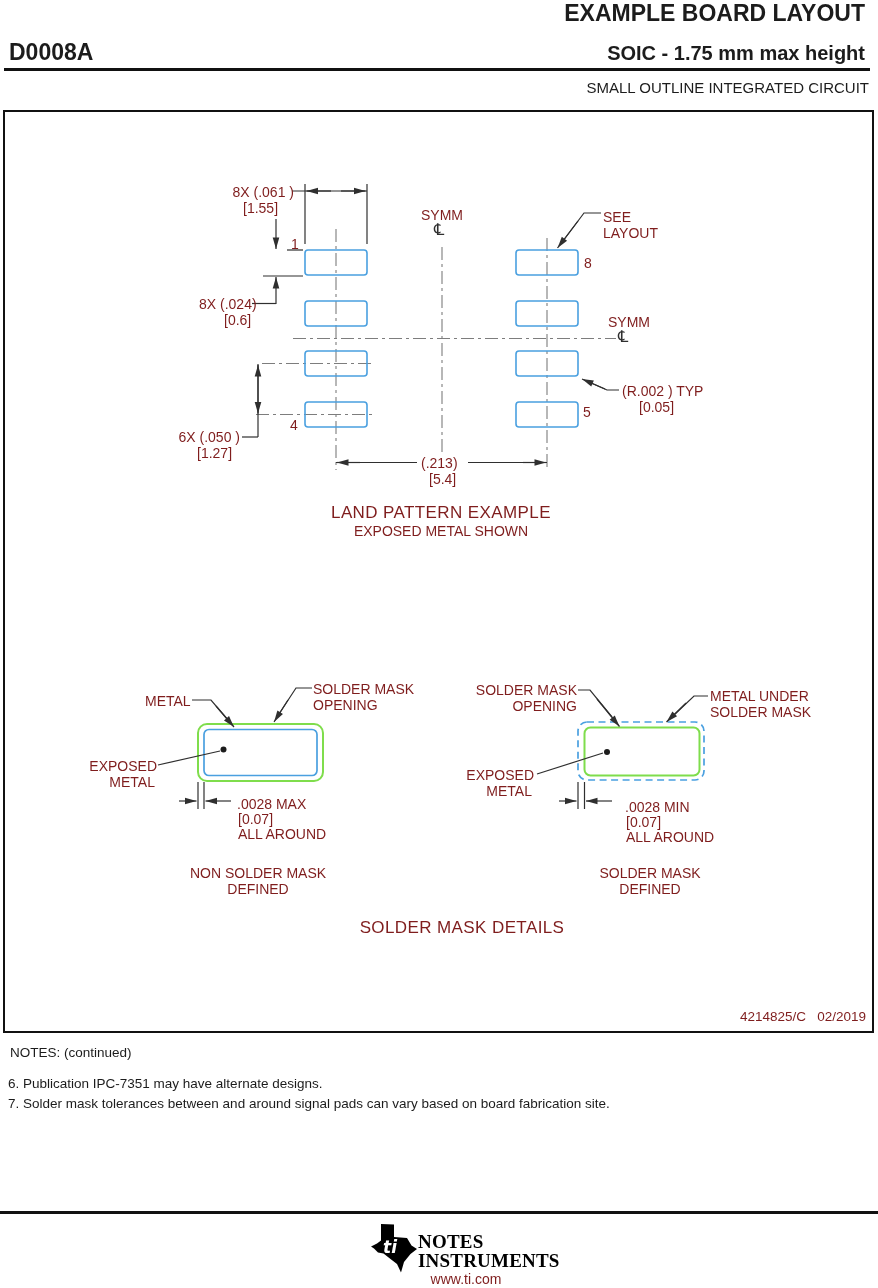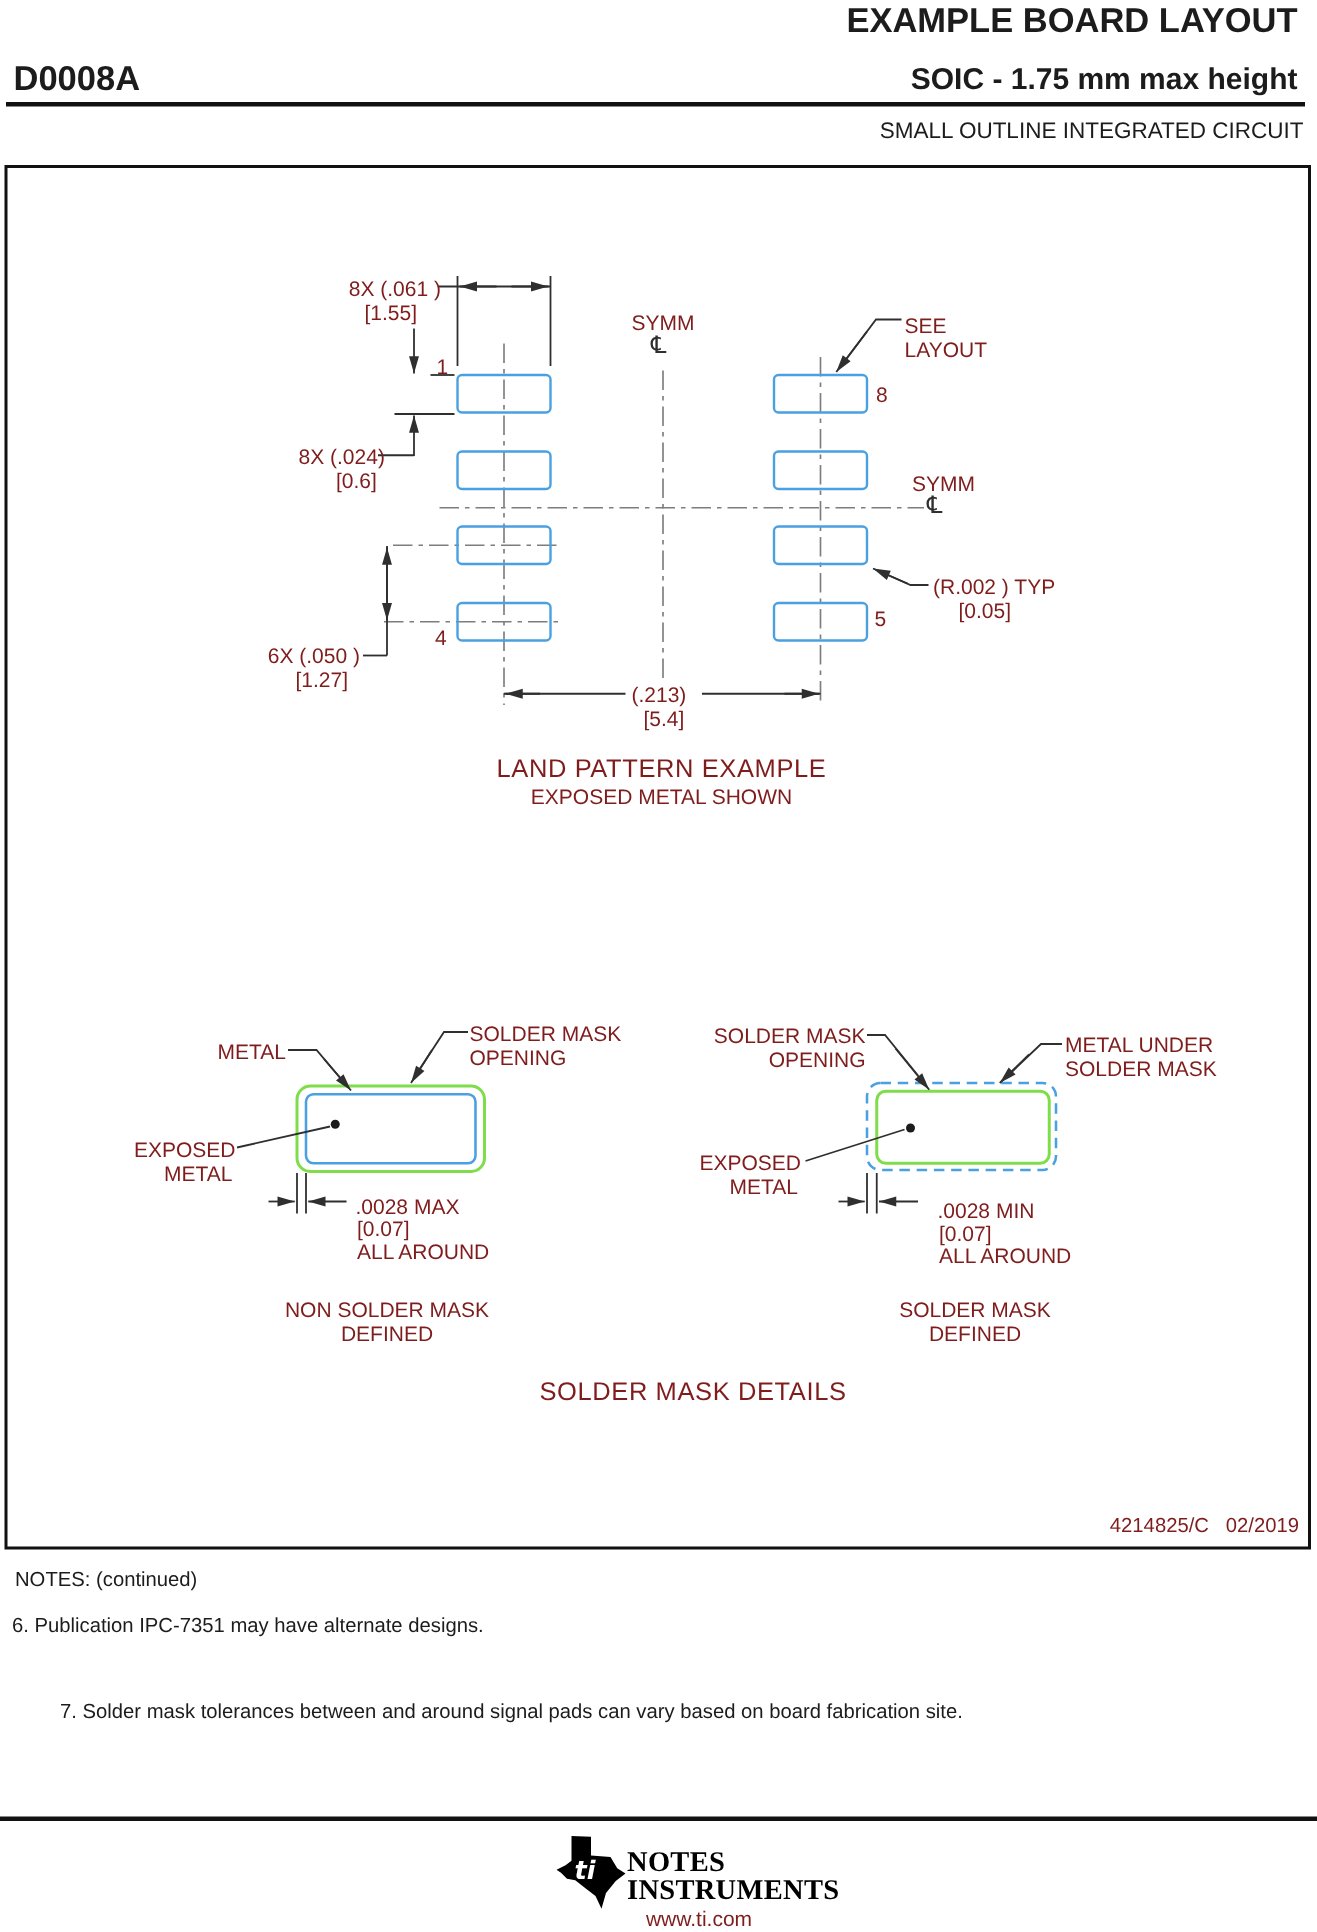--- a/index.html
+++ b/index.html
@@ -186,21 +186,21 @@
     <div>SOLDER MASK</div>
     <div>DEFINED</div>
   </div>
 
   <div class="lbl ctr sect-title" style="left:312px; top:918px; width:300px;">SOLDER MASK DETAILS</div>
 
   <div class="lbl rt pre" style="right:12px; top:1009px; font-size:13.5px;">4214825/C   02/2019</div>
 
   <div class="note" style="left:10px; top:1045px;">NOTES: (continued)</div>
   <div class="note" style="left:8px; top:1076px;">6. Publication IPC-7351 may have alternate designs.</div>
-  <div class="note" style="left:8px; top:1133px;margin-left:32px;">7. Solder mask tolerances between and around signal pads can vary based on board fabrication site.</div>
+  <div class="note" style="left:8px; top:1096px;">7. Solder mask tolerances between and around signal pads can vary based on board fabrication site.</div>
 
   <div class="rule" style="left:0; top:1211px; width:878px; height:3px;"></div>
   <svg class="abs" style="left:371px; top:1224px;" width="46" height="49" viewBox="0 0 46 49">
     <path fill="#000" d="M10,0 L23,0.5 L23,13 L36,14 L40.5,21.5 L46,25 L39.5,30 L33,38 L30,48.5 L26,40 L19.5,35 L12.5,29.5 L7,28.5 L3,24.5 L0,22.5 L6,19.5 L10,16.5 Z"></path>
     <text x="12" y="28.5" font-family="DejaVu Sans, sans-serif" font-size="17" font-weight="bold" font-style="italic" fill="#ffffff">ti</text>
   </svg>
   <div class="brand" style="left:418px; top:1231px; font-size:19px; letter-spacing:0.2px;">NOTES</div>
   <div class="brand" style="left:418px; top:1250px; font-size:19px; letter-spacing:0.2px;">INSTRUMENTS</div>
   <div class="lbl ctr" style="left:366px; top:1271px; width:200px; font-size:14px;">www.ti.com</div>
 

